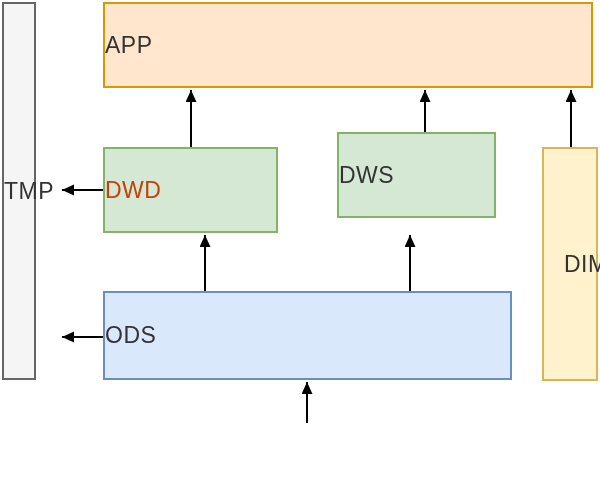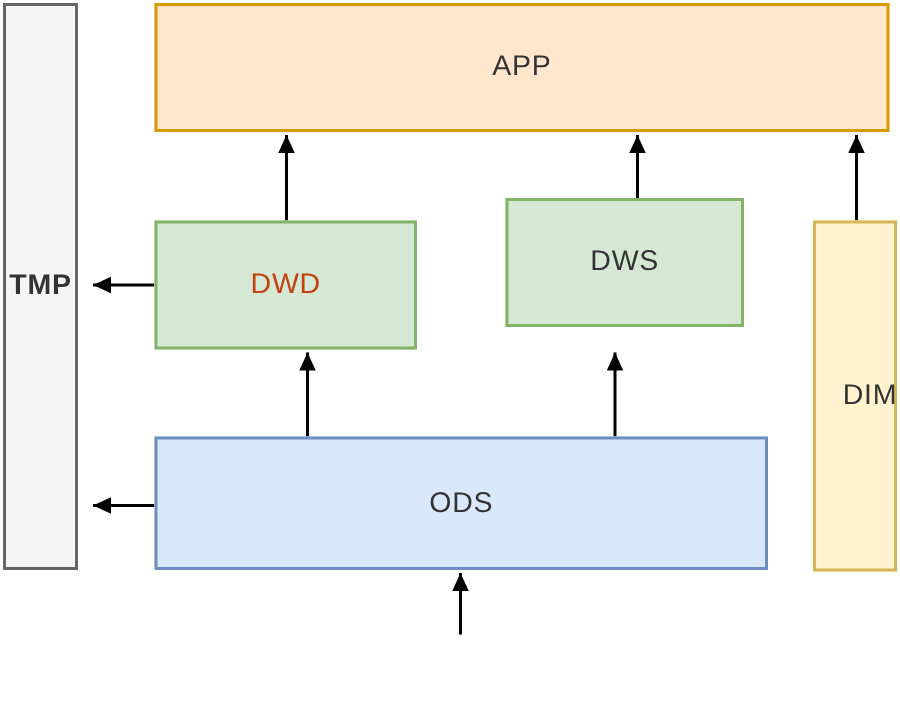--- a/index.html
+++ b/index.html
@@ -22,28 +22,27 @@
     width: 600px;
     height: 483px;
     pointer-events: none;
   }
   .node {
     position: absolute;
     box-sizing: border-box;
     border: 2px solid #000;
     display: flex;
     align-items: center;
-    justify-content: center;
-    font-size: 19px;
+    font-size: 23px;
     letter-spacing: 0.5px;
   }
   .node .label {
     white-space: nowrap;
   }
-  .node-tmp    { left: 2px;   top: 2px;   width: 50px;  height: 378px; font-weight: bold; }
+  .node-tmp    { left: 2px;   top: 2px;   width: 34px;  height: 378px; }
   .node-app    { left: 103px; top: 2px;   width: 490px; height: 86px;  }
   .node-dwd    { left: 103px; top: 147px; width: 175px; height: 86px;  }
   .node-dws    { left: 337px; top: 132px; width: 159px; height: 86px;  }
   .node-dim    { left: 542px; top: 147px; width: 56px;  height: 234px; padding-left: 20px; }
   .node-ods    { left: 103px; top: 291px; width: 409px; height: 89px;  }
   .node-source { left: 2px;   top: 423px; width: 597px; height: 57px;  }
 </style>
 </head>
 <body>
 

